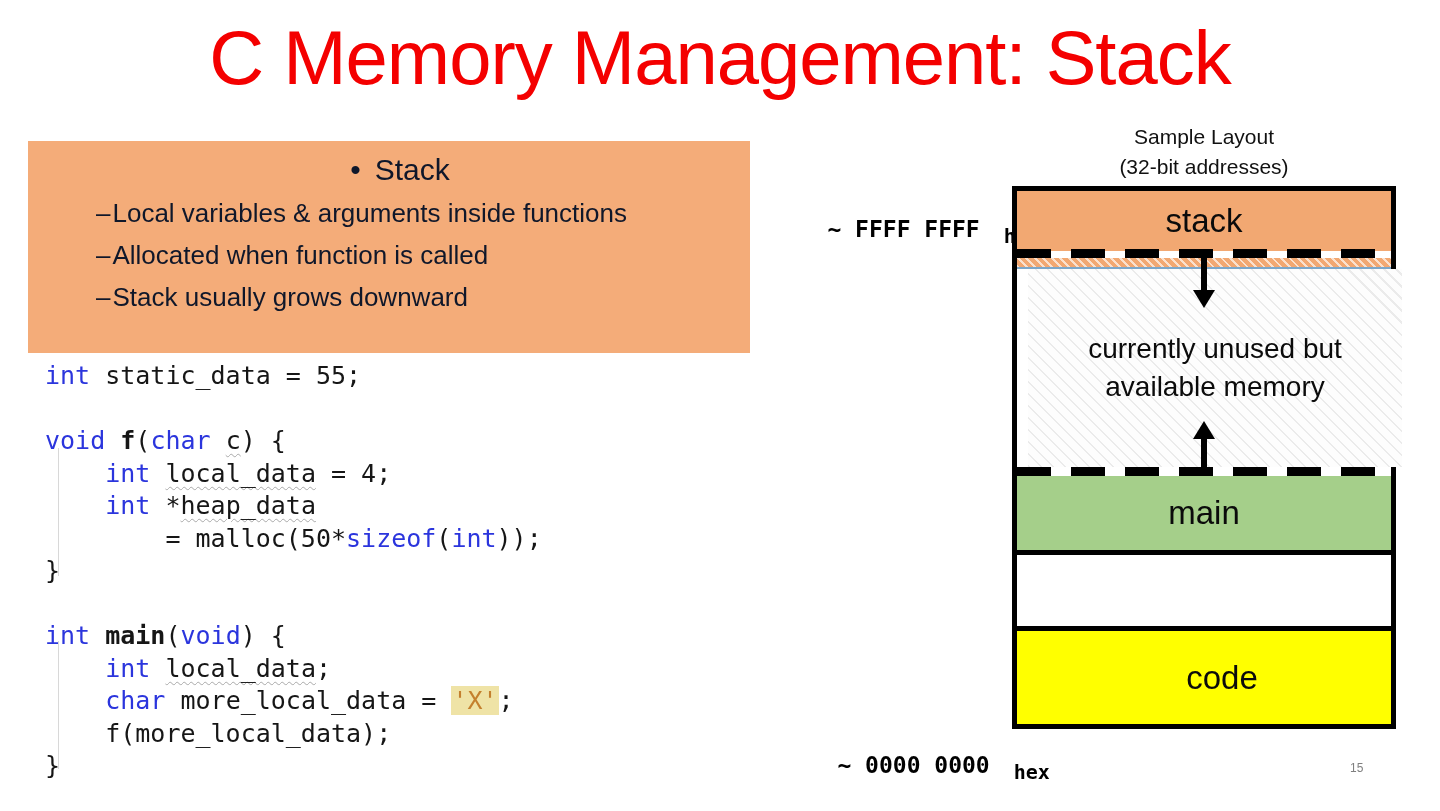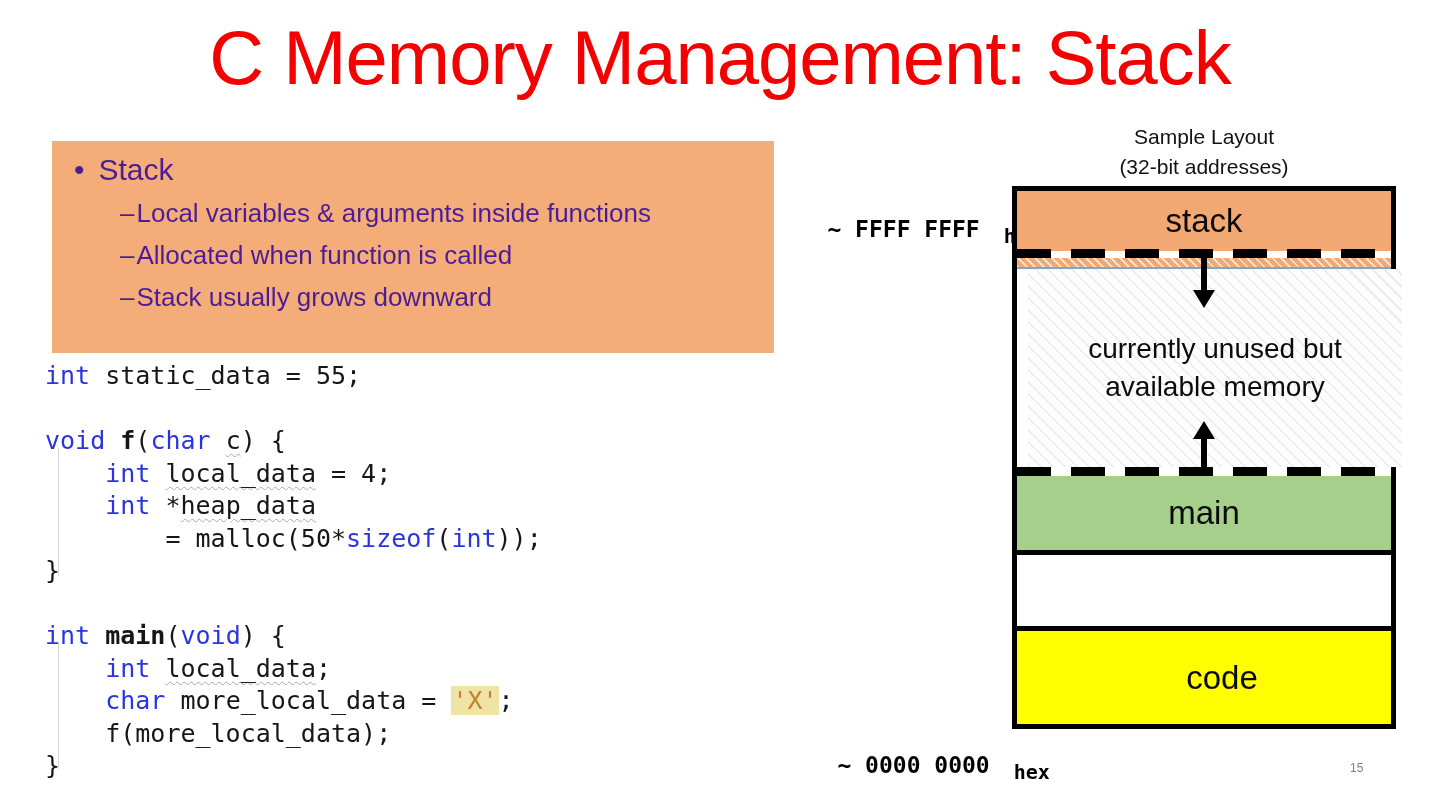--- a/index.html
+++ b/index.html
@@ -6,22 +6,22 @@
   html,body { width:1440px; height:811px; background:#fff; overflow:hidden;
               font-family:"Liberation Sans", sans-serif; }
   .slide { position:relative; width:1440px; height:811px; background:#fff; }
 
   
   .title { position:absolute; top:14px; left:0; width:1440px; text-align:center;
            font-size:76px; font-weight:400; color:var(--title_red,#F40000);
            letter-spacing:-1px; white-space:nowrap; }
 
   
-  .bullet-box { position:absolute; left:52px; top:141px; width:722px; height:212px;
-                background:var(--box_orange,#F4AC79); color:#4c1d95; }
+  .bullet-box { position:absolute; left:28px; top:141px; width:722px; height:212px;
+                background:var(--box_orange,#F4AC79); color:#0f172a;text-align:center; }
   .bullet-head { margin:12px 0 8px 22px; font-size:30px; }
   .bullet-head .dot { margin-right:14px; }
   .subbullet { margin:6px 0 6px 68px; font-size:26px; display:flex; line-height:36px;}
   .subbullet .dash { margin-right:2px; }
 
   
   .code { position:absolute; left:45px; top:360px;
           font-family:"DejaVu Sans Mono","Liberation Mono",monospace;
           font-size:25px; line-height:32.5px; color:#161616; white-space:pre; }
   .code .kw { color:var(--kw_blue,#2B35DD); }

